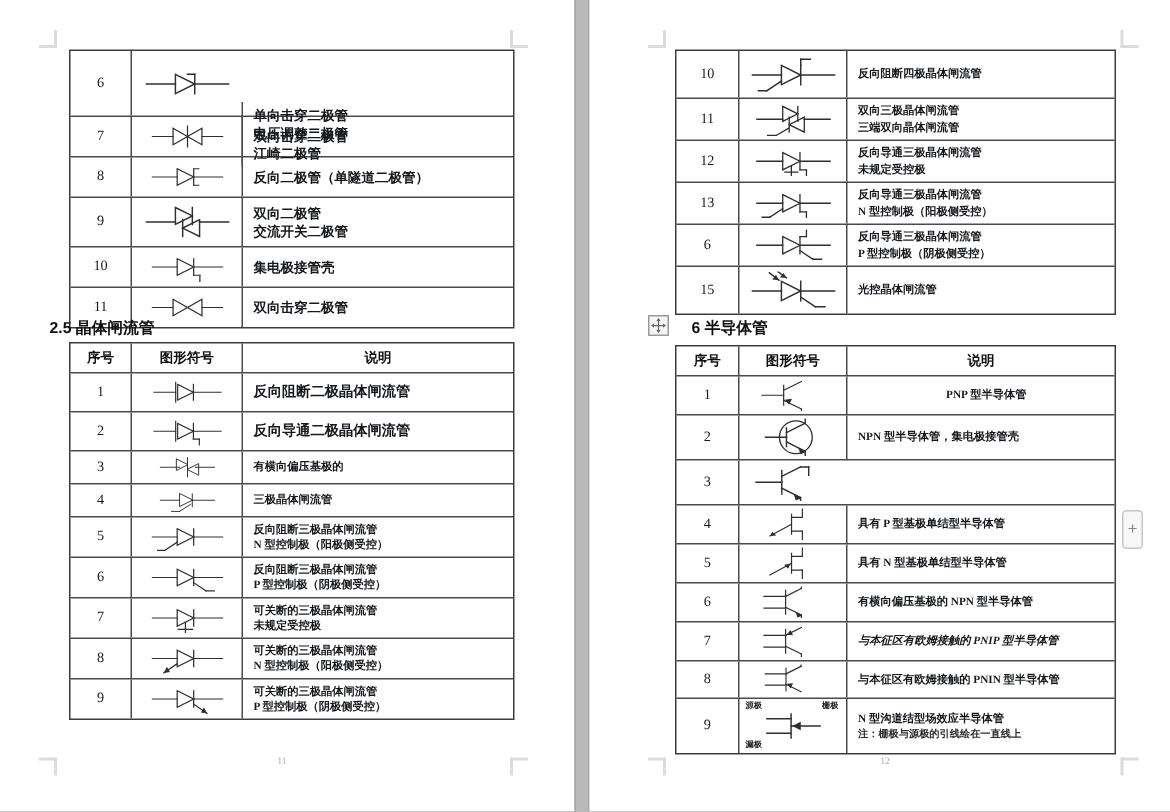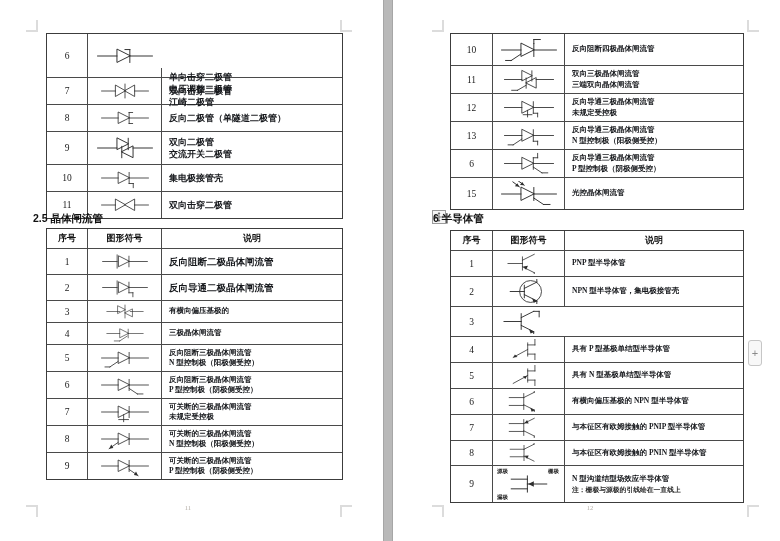--- a/index.html
+++ b/index.html
@@ -445,41 +445,41 @@
           </div>
         </div>
       </div>
 
     <div class="handle" style="left:39px;top:210px;">
       <svg width="10" height="10" viewBox="0 0 12 12">
         <path d="M6,1V11 M1,6H11" stroke="#666" stroke-width="1" fill="none"></path>
         <path d="M6,0L4.3,2.4H7.7Z M6,12L4.3,9.6H7.7Z M0,6L2.4,4.3V7.7Z M12,6L9.6,4.3V7.7Z" fill="#666"></path>
       </svg>
     </div>
-    <div class="section-heading" style="left:40px;top:212px;">6 半导体管</div>
+    <div class="section-heading" style="left:68px;top:212px;">6 半导体管</div>
 
     <div class="tbl sm" style="left:57px;top:230px;">
         <div class="trow" style="height: 19px;">
           <div class="cell hed" style="width: 41px; height: 19px;">序号</div>
           <div class="cell hed" style="width: 72px; height: 19px;">图形符号</div>
           <div class="cell hed" style="width: 179px; height: 19px;">说明</div>
         </div>
         <div class="trow" style="height: 25px;">
           <div class="cell num" style="width: 41px; height: 25px;">1</div>
           <div class="cell sym" style="width: 72px; height: 25px;">
             <svg class="symsvg" width="58" height="21" viewBox="0 0 72 32" preserveAspectRatio="xMidYMid meet">
               <path d="M4,16H26"></path>
               <path d="M26,6V26"></path>
               <path d="M26,11L44,2"></path>
               <path d="M26,21L44,30"></path>
               <path d="M44,30V32"></path>
               <path class="fill" d="M27,20.5L34.5,19.5L31.5,25.5Z"></path>
             </svg>
           </div>
-          <div class="cell dsc" style="width: 179px; height: 25px;">
+          <div class="cell dsc" style="width: 179px; height: 25px; align-items: center;">
             <div class="line">PNP 型半导体管</div>
           </div>
         </div>
         <div class="trow" style="height: 29px;">
           <div class="cell num" style="width: 41px; height: 29px;">2</div>
           <div class="cell sym" style="width: 72px; height: 29px;">
             <svg class="symsvg" width="58" height="25" viewBox="0 0 72 32" preserveAspectRatio="xMidYMid meet">
               <circle cx="38" cy="16" r="14"></circle>
               <path d="M12,16H30"></path>
               <path d="M30,8V24"></path>
@@ -567,21 +567,21 @@
             <svg class="symsvg" width="58" height="21" viewBox="0 0 72 32" preserveAspectRatio="xMidYMid meet">
               <path d="M6,10H28"></path>
               <path d="M6,22H28"></path>
               <path d="M28,4V28"></path>
               <path d="M28,10L44,2"></path>
               <path d="M28,21L44,29"></path>
               <path d="M44,29V32"></path>
               <path class="fill" d="M29,9.5L35.5,10L33,4.5Z"></path>
             </svg>
           </div>
-          <div class="cell dsc" style="width: 179px; height: 25px;">
+          <div class="cell dsc" style="width: 179px; height: 25px; font-style: italic;">
             <div class="line">与本征区有欧姆接触的 PNIP 型半导体管</div>
           </div>
         </div>
         <div class="trow" style="height: 24px;">
           <div class="cell num" style="width: 41px; height: 24px;">8</div>
           <div class="cell sym" style="width: 72px; height: 24px;">
             <svg class="symsvg" width="58" height="20" viewBox="0 0 72 32" preserveAspectRatio="xMidYMid meet">
               <path d="M6,10H28"></path>
               <path d="M6,22H28"></path>
               <path d="M28,4V28"></path>

